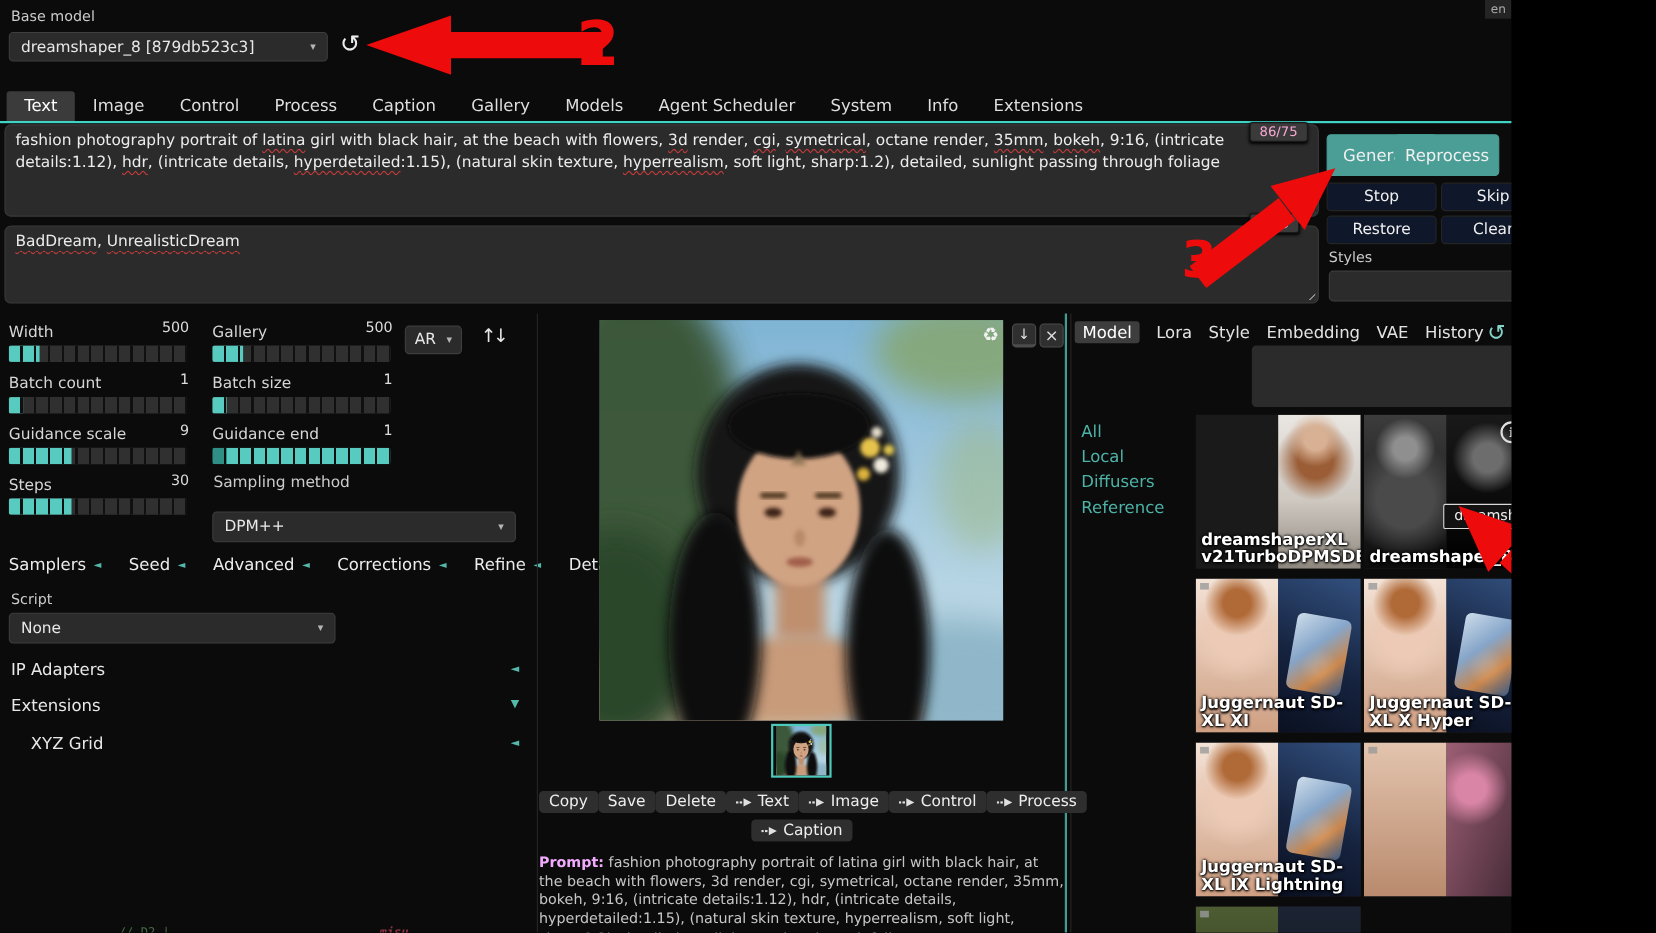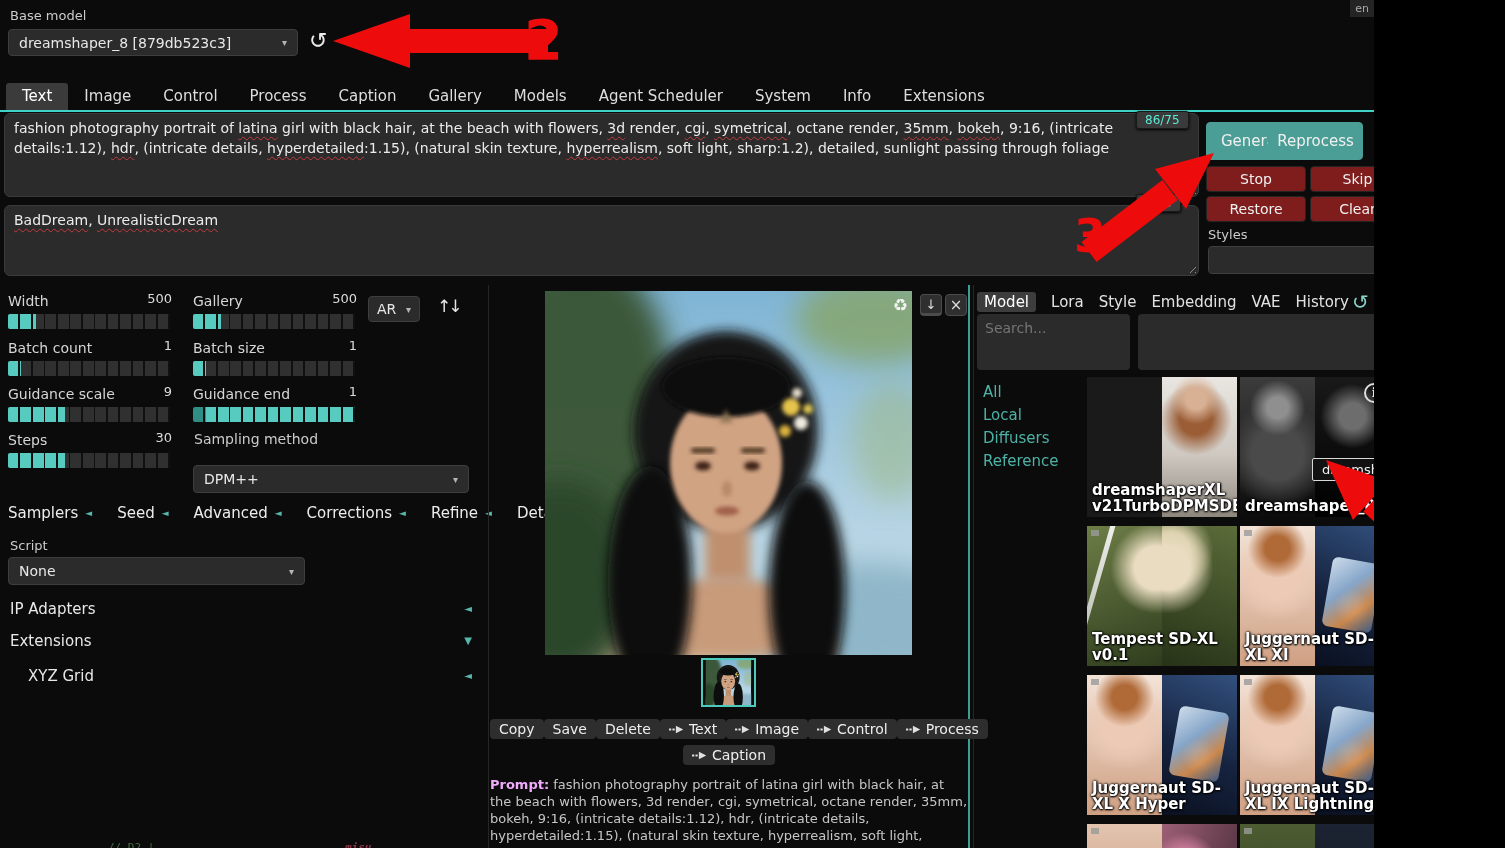--- a/index.html
+++ b/index.html
@@ -17,24 +17,24 @@
   #tab-underline{left:0;top:110px;width:1505px;height:2px;background:#3ed3c5;}
   
   .textbox{position:absolute;background:#2b2b2b;border:1px solid #3a3a3a;border-radius:6px;
            font-size:14px;line-height:1.4;padding:5px 9px;color:#ececec;overflow:hidden;}
   .miss{text-decoration-line:underline;text-decoration-style:wavy;text-decoration-color:#c23b3b;
         text-decoration-thickness:1px;text-underline-offset:3px;}
   .rz::after{content:"";position:absolute;right:2px;bottom:2px;width:9px;height:9px;
      background:repeating-linear-gradient(135deg,#8a8a8a 0 1px,transparent 1px 4px);
      clip-path:polygon(100% 0,100% 100%,0 100%);}
   .badge{position:absolute;background:#3a3a3a;border:1px solid #191919;border-radius:3px;
-         font-size:12px;color:#5eead4;padding:1px 8px;box-shadow:0 1px 3px #000;}
+         font-size:12px;color:#f9a8d4;padding:1px 8px;box-shadow:0 1px 3px #000;}
   
   .btn{position:absolute;display:flex;align-items:center;justify-content:center;border-radius:4px;
-       font-size:14px;color:#f0f0f0;background:#7f1d1d;border:1px solid #242424;cursor:pointer;}
+       font-size:14px;color:#f0f0f0;background:#0f172a;border:1px solid #242424;cursor:pointer;}
   .btn.primary{background:#4a9e96;border-color:#4a9e96;font-size:15px;}
   .iconbtn{cursor:pointer;}
   
   .param{position:absolute;width:168px;}
   .param .p-label{font-size:14px;color:#d6d6d6;display:inline-block;}
   .param .p-val{float:right;font-size:13px;color:#dcdcdc;margin-right:4px;}
   .param .track{margin-top:4px;height:15px;width:162px;background:#303030;border-radius:2px;position:relative;overflow:hidden;cursor:pointer;}
   .param .fill{height:100%;background:#57cbbf;}
   .param .fill.full{background:linear-gradient(90deg,#2f8f85 0 8%,#57cbbf 8%);}
   .param .track::after{content:"";position:absolute;inset:0;
@@ -341,45 +341,38 @@
   <div class="abs" id="net-icons">
     <span class="iconbtn" style="font-size:20px;">↺</span>
     <span class="iconbtn" style="font-size:16px;">◎</span>
     <svg class="iconbtn" width="17" height="17" viewBox="0 0 16 16" style="color:#86d4c7">
         <use href="#mag"></use>
       </svg>
     <span class="iconbtn" style="font-size:15px;">⇕</span>
     <span class="iconbtn" style="font-size:14px;">☰</span>
     <span class="iconbtn" style="font-size:18px;color:#d8efe9;">×</span>
   </div>
-  <textarea class="abs rz" style="left: 977px; top: 314px; width: 153px; height: 56px; background: rgb(43, 43, 43); border: none; border-radius: 4px; color: rgb(221, 221, 221); font-size: 14px; padding: 6px 8px;" placeholder="Search..."></textarea>
   <textarea class="abs rz" style="left: 1138px; top: 314px; width: 362px; height: 56px; background: rgb(43, 43, 43); border: none; border-radius: 4px; color: rgb(221, 221, 221); font-size: 14px; padding: 6px 8px;"></textarea>
   <div class="abs" id="net-cats" style="left:983px;top:381px;">
       <div>All</div>
       <div>Local</div>
       <div>Diffusers</div>
       <div>Reference</div>
     </div>
   <div class="abs" id="cards">
       <div class="card xl">
         <div class="half h1"></div>
         <div class="half h2"></div>
         <div class="name">dreamshaperXL v21TurboDPMSDE</div>
       </div>
       <div class="card mono">
         <div class="half h1"></div>
         <div class="half h2"></div>
         <div style="position: absolute; right: 6px; top: 6px; width: 20px; height: 20px; border: 2px solid rgb(221, 221, 221); border-radius: 50%; color: rgb(238, 238, 238); font-size: 12px; font-weight: bold; display: flex; align-items: center; justify-content: center; font-family: &quot;DejaVu Serif&quot;, serif;">i</div>
         <div class="name">dreamshaper_8</div>
-      </div>
-      <div class="card tempest">
-        <div class="half h1"></div>
-        <div class="half h2"></div>
-        <div class="corner"></div>
-        <div class="name">Tempest SD-XL v0.1</div>
       </div>
       <div class="card jugg">
         <div class="half h1"></div>
         <div class="half h2"></div>
         <div class="corner"></div>
         <div class="name">Juggernaut SD-XL XI</div>
       </div>
       <div class="card jugg">
         <div class="half h1"></div>
         <div class="half h2"></div>

